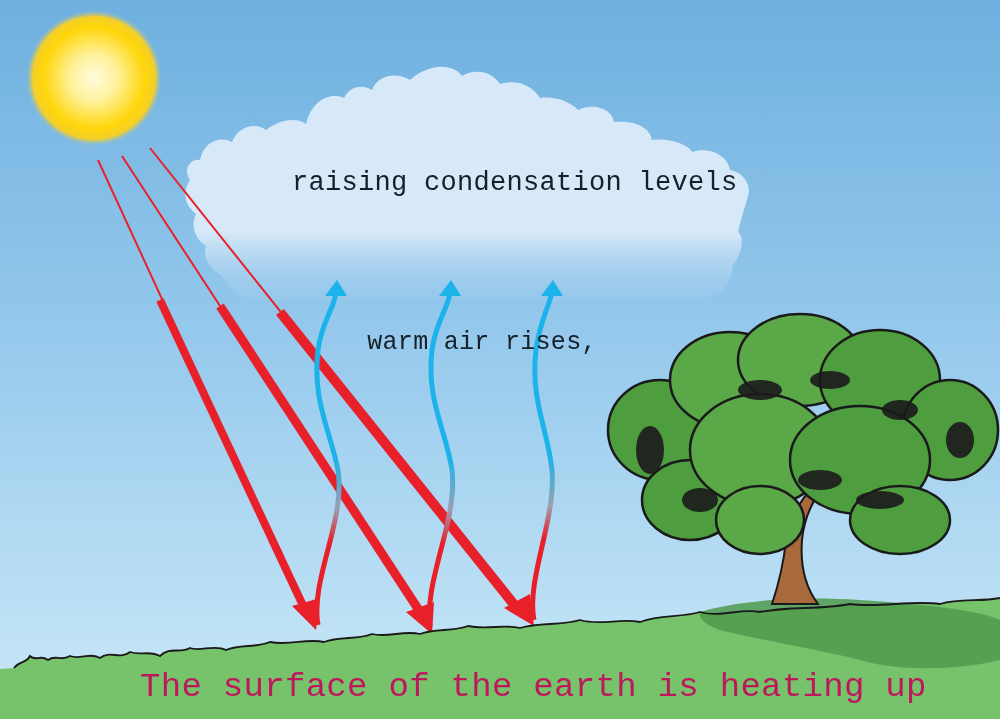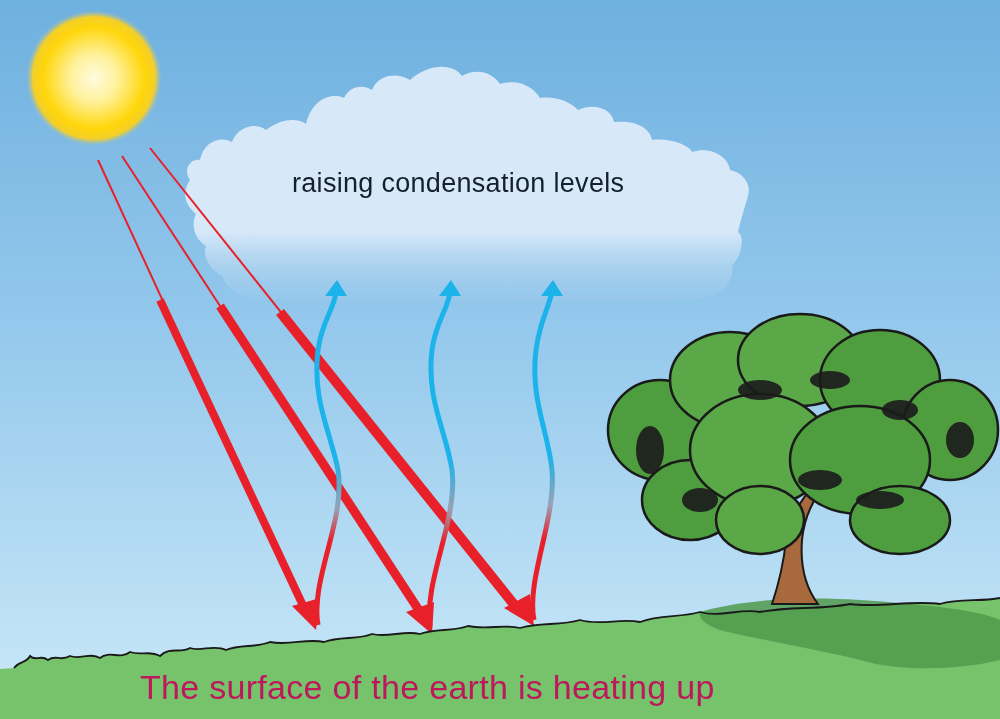--- a/index.html
+++ b/index.html
@@ -1,19 +1,19 @@
 <!DOCTYPE html>
 <html><head>
   <meta charset="utf-8">
   <style>
     html, body { margin: 0; padding: 0; }
     body { width: 1000px; height: 719px; overflow: hidden; position: relative;
       font-family: "DejaVu Sans", sans-serif; }
     .scene { position: absolute; left: 0; top: 0; width: 1000px; height: 719px; }
-    .label { position: absolute; color: #14202a; font-family: Liberation Sans, sans-serif;
+    .label { position: absolute; color: #14202a; font-family: Liberation Mono, monospace;
       white-space: nowrap; letter-spacing: 0.3px; }
     .label-cloud { left: 292px; top: 168px; font-size: 27px; }
     .label-air { left: 352px; top: 324px; font-size: 25px; line-height: 38px; text-align: center; width: 260px; }
     .label-ground { left: 140px; top: 668px; font-size: 34px; color: #be185d; }
   </style>
 </head>
 <body>
 
 <svg class="scene" viewBox="0 0 1000 719" xmlns="http://www.w3.org/2000/svg">
   <defs>
@@ -128,14 +128,15 @@
       <ellipse cx="900" cy="410" rx="18" ry="10"></ellipse>
       <ellipse cx="960" cy="440" rx="14" ry="18"></ellipse>
       <ellipse cx="820" cy="480" rx="22" ry="10"></ellipse>
       <ellipse cx="880" cy="500" rx="24" ry="9"></ellipse>
     </g>
   </g>
 </svg>
 
 <div class="label label-cloud">raising condensation levels</div>
 <div class="label label-air">
+  <div>warm air rises,</div>
 </div>
 <div class="label label-ground">The surface of the earth is heating up</div>
 
 </body></html>

